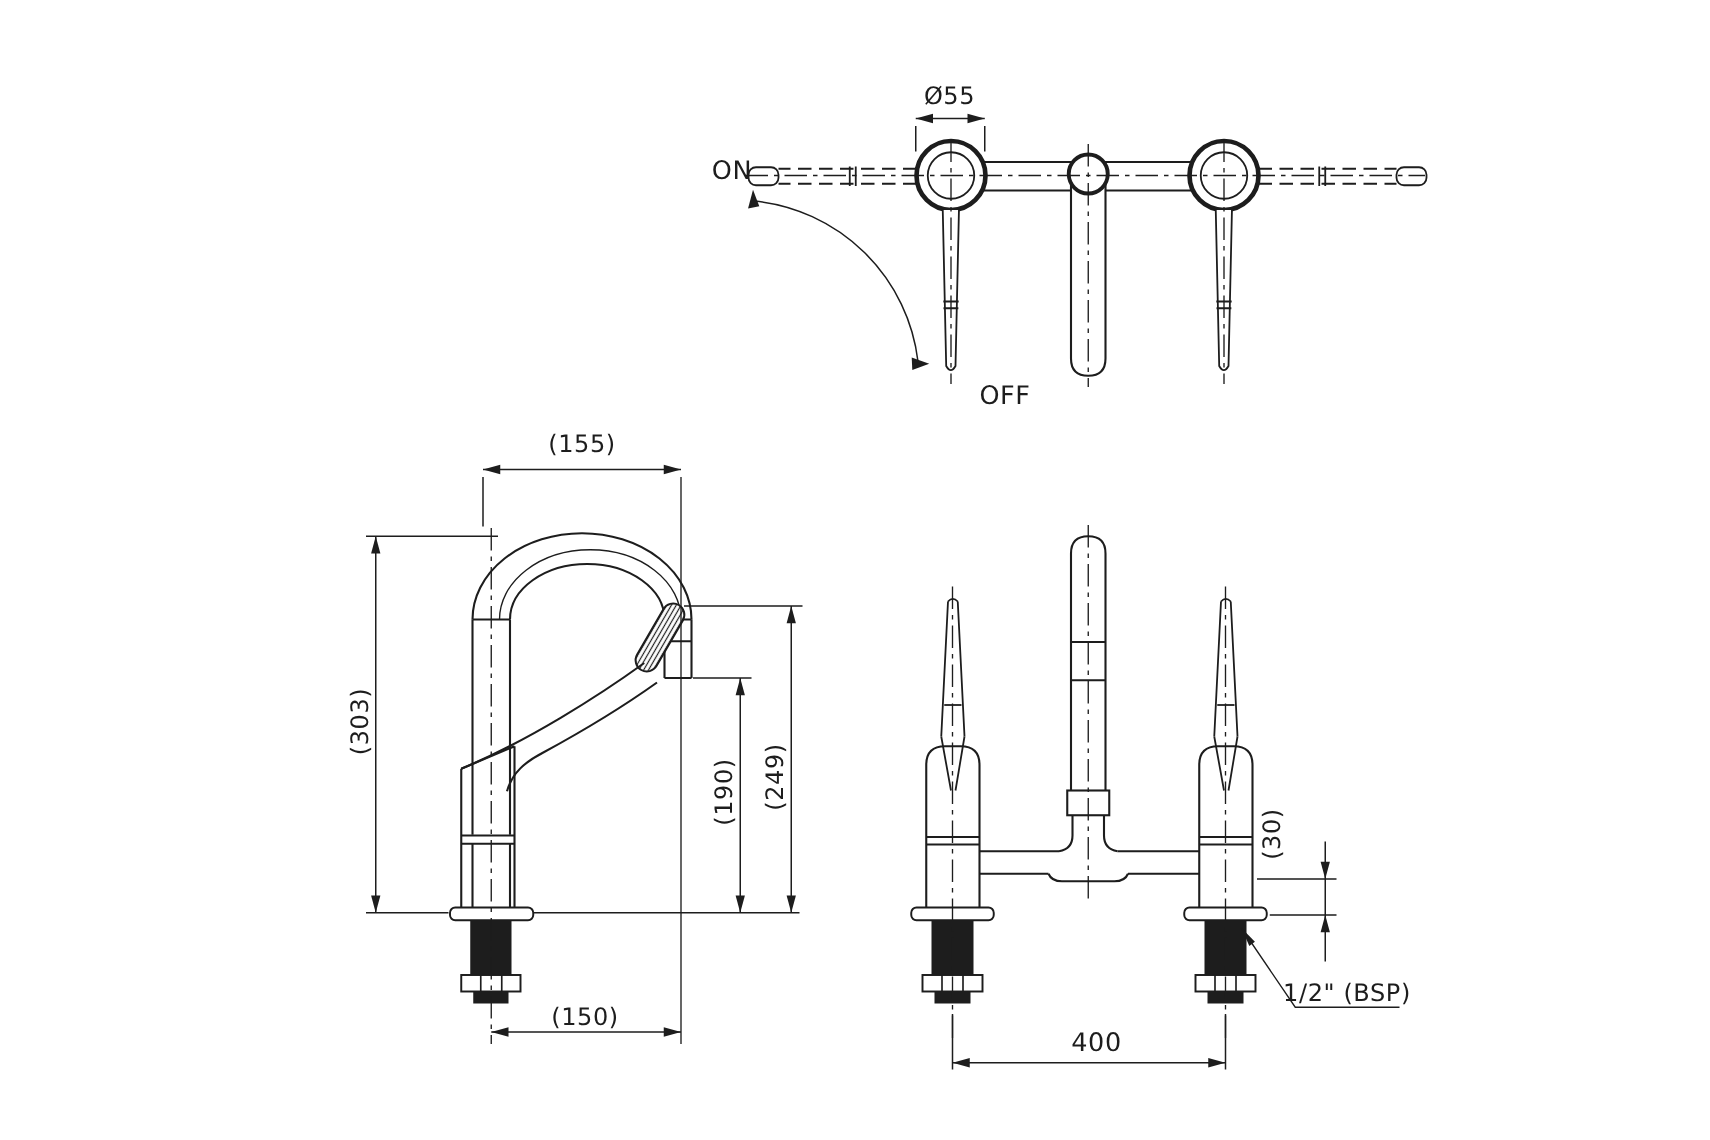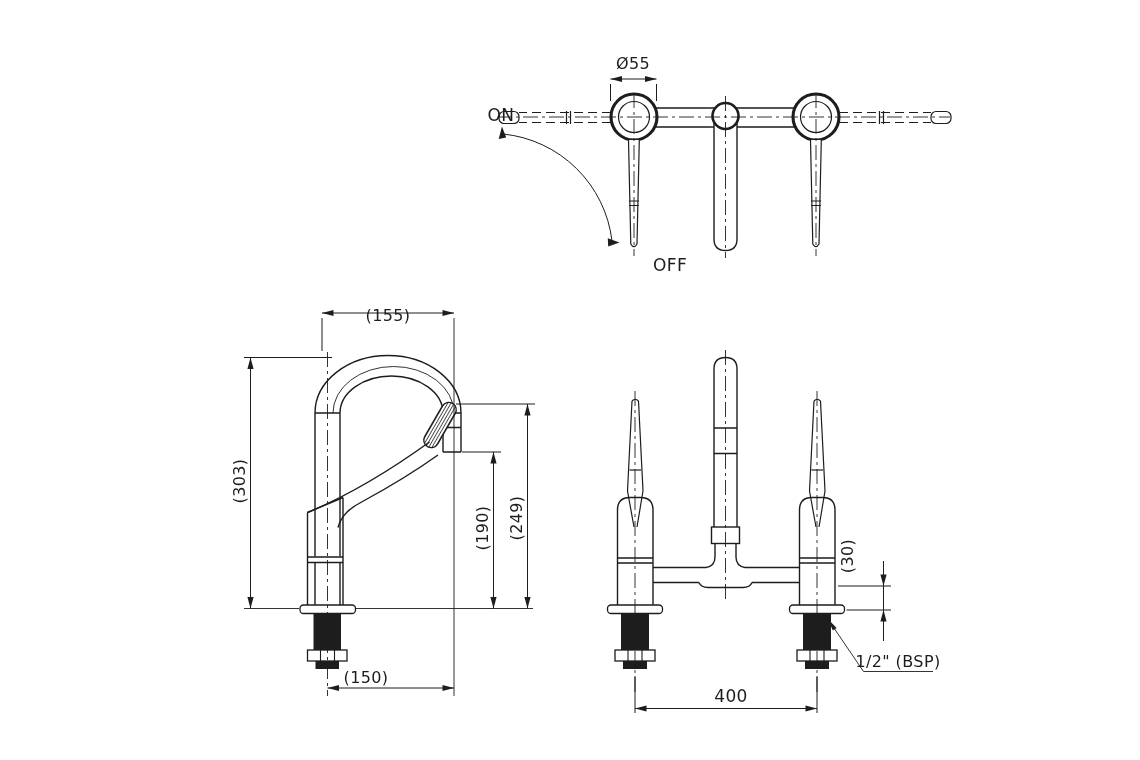--- a/index.html
+++ b/index.html
@@ -221,26 +221,26 @@
       <g stroke-width="1">
         <path d="M635 676 V713 M817 676 V713"></path>
         <path d="M635 708.5 H817"></path>
         <polygon points="635,708.5 646.5,705.4 646.5,711.6" fill="#1d1d1d" stroke="none"></polygon>
         <polygon points="817,708.5 805.5,705.4 805.5,711.6" fill="#1d1d1d" stroke="none"></polygon>
       </g>
     </g>
   </svg>
 
   <span class="lbl" style="left:633px;top:64px;">Ø55</span>
-  <span class="lbl big" style="left:501px;top:115px;">ON</span>
+  <span class="lbl big" style="left:488px;top:115px;">ON</span>
   <span class="lbl big" style="left:670px;top:265px;">OFF</span>
 
-  <span class="lbl" style="left:388px;top:316px;">(155)</span>
+  <span class="lbl" style="left:388px;top:296px;">(155)</span>
   <span class="lbl rot" style="left:240px;top:481px;">(303)</span>
   <span class="lbl rot" style="left:483px;top:528px;">(190)</span>
   <span class="lbl rot" style="left:517px;top:518px;">(249)</span>
-  <span class="lbl" style="left:366px;top:678px;">(150)</span>
+  <span class="lbl" style="left:390px;top:678px;">(150)</span>
 
   <span class="lbl rot" style="left:848px;top:556px;">(30)</span>
   <span class="lbl big" style="left:731px;top:696px;">400</span>
   <span class="lbl" style="left:898px;top:662px;">1/2" (BSP)</span>
 
 </div>
 
 </body></html>

